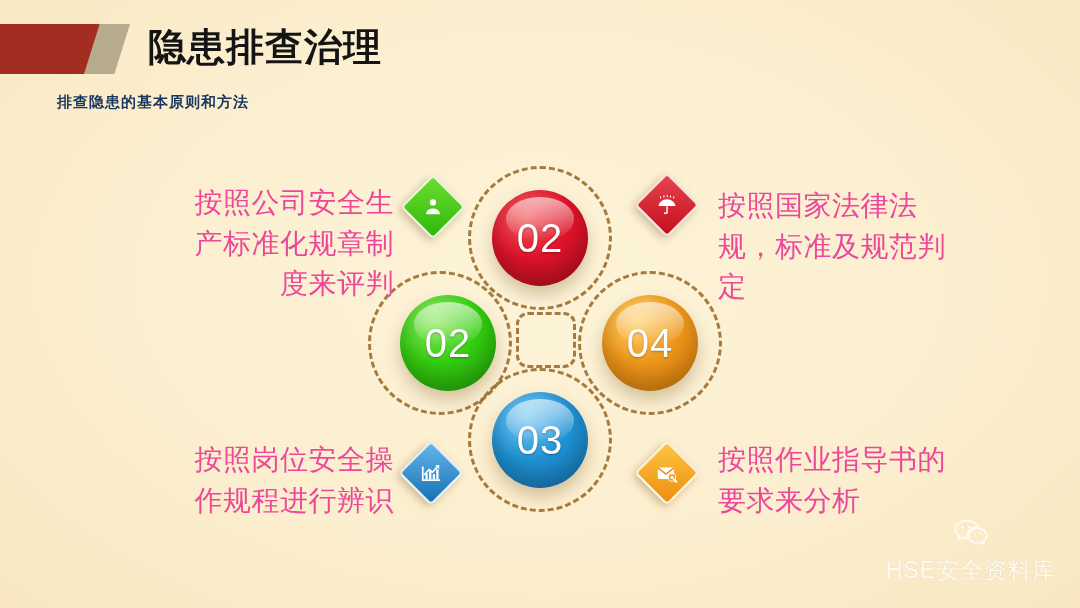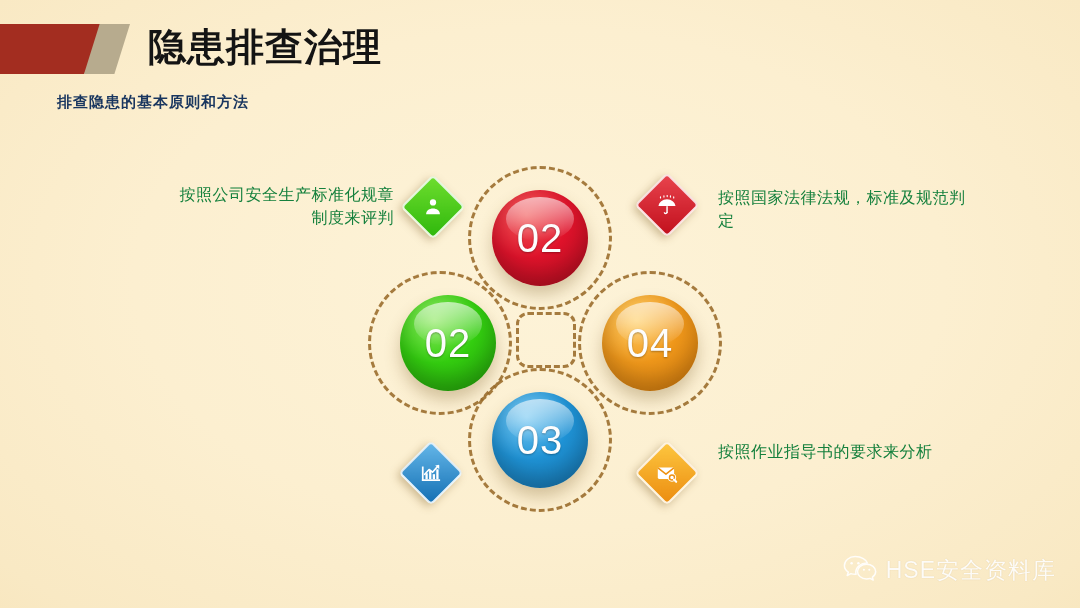--- a/index.html
+++ b/index.html
@@ -84,34 +84,35 @@
     border:2px solid rgba(255,255,255,.85);
   }
   .diamond > svg { transform:rotate(-45deg); }
   .d-green  { left:410px; top:184px; background:linear-gradient(135deg,#6ddd2e,#2fb80c); }
   .d-red    { left:644px; top:182px; background:linear-gradient(135deg,#e8434d,#c2101d); }
   .d-blue   { left:408px; top:450px; background:linear-gradient(135deg,#64b6e8,#1470b4); }
   .d-orange { left:644px; top:450px; background:linear-gradient(135deg,#fdc63f,#ec8d10); }
 
   
   .callout {
-    position:absolute; font-size:16px; color:#15803d;
+    position:absolute; font-size:28px; color:#ec4899;
     line-height:1.45; letter-spacing:.5px;
   }
   .c-tl { left:178px; top:183px; width:216px; text-align:right; }
   .c-tr { left:718px; top:186px; width:250px; text-align:left; }
   .c-bl { left:178px; top:440px; width:216px; text-align:right; }
   .c-br { left:718px; top:440px; width:250px; text-align:left; }
 
   
   .wm {
     position:absolute; right:24px; bottom:22px;
-    display:flex; gap:9px;
+    display:flex; align-items:center; gap:9px;
     color:rgba(255,255,255,.92); font-size:23px; letter-spacing:1px;
     text-shadow:0 0 1px rgba(190,160,90,.45);
+    flex-direction:column;
   }
   .wm svg { display:block; }
 </style>
 </head>
 <body>
 
 <div class="hdr-shape">
   <div class="hdr-red"></div>
   <div class="hdr-tan"></div>
 </div>
@@ -179,20 +180,21 @@
       <rect x="2.4" y="5.4" width="17" height="12" rx="1.4" fill="#ffffff"></rect>
       <path d="M3.2 6.4 L10.9 12.4 L18.6 6.4" stroke="#ee9110" stroke-width="1.6" fill="none" stroke-linecap="round" stroke-linejoin="round"></path>
       <circle cx="17.2" cy="16" r="4.3" fill="#ffffff"></circle>
       <circle cx="17.2" cy="16" r="2.6" fill="none" stroke="#ee9110" stroke-width="1.5"></circle>
       <path d="M19.3 18.1 L21.6 20.4" stroke="#ffffff" stroke-width="2.2" stroke-linecap="round"></path>
     </svg>
   </div>
 
   <div class="callout c-tl">按照公司安全生产标准化规章制度来评判</div>
   <div class="callout c-tr">按照国家法律法规，标准及规范判定</div>
+  <div class="callout c-bl">按照岗位安全操作规程进行辨识</div>
   <div class="callout c-br">按照作业指导书的要求来分析</div>
 </div>
 
 <div class="wm">
   <span>
     <svg width="34" height="27" viewBox="0 0 34 27" aria-hidden="true">
       <path d="M12.2 1.6C6.2 1.6 1.4 5.6 1.4 10.5c0 2.7 1.5 5.1 3.9 6.7L4.2 20.6l3.7-2c1.3.4 2.8.6 4.3.6h.9c-.2-.7-.3-1.4-.3-2.1 0-5 4.9-9 10.9-9h.8C23.5 4.6 18.4 1.6 12.2 1.6z" fill="none" stroke="rgba(255,255,255,.9)" stroke-width="1.5" stroke-linejoin="round"></path>
       <circle cx="8.6" cy="8.2" r="1.25" fill="rgba(255,255,255,.9)"></circle>
       <circle cx="15.4" cy="8.2" r="1.25" fill="rgba(255,255,255,.9)"></circle>
       <path d="M23.6 9.2c5 0 9.1 3.3 9.1 7.4 0 2.3-1.3 4.3-3.3 5.6l.8 2.9-3.1-1.7c-1.1.3-2.3.5-3.5.5-5 0-9.1-3.3-9.1-7.4s4.1-7.3 9.1-7.3z" fill="none" stroke="rgba(255,255,255,.9)" stroke-width="1.5" stroke-linejoin="round"></path>

